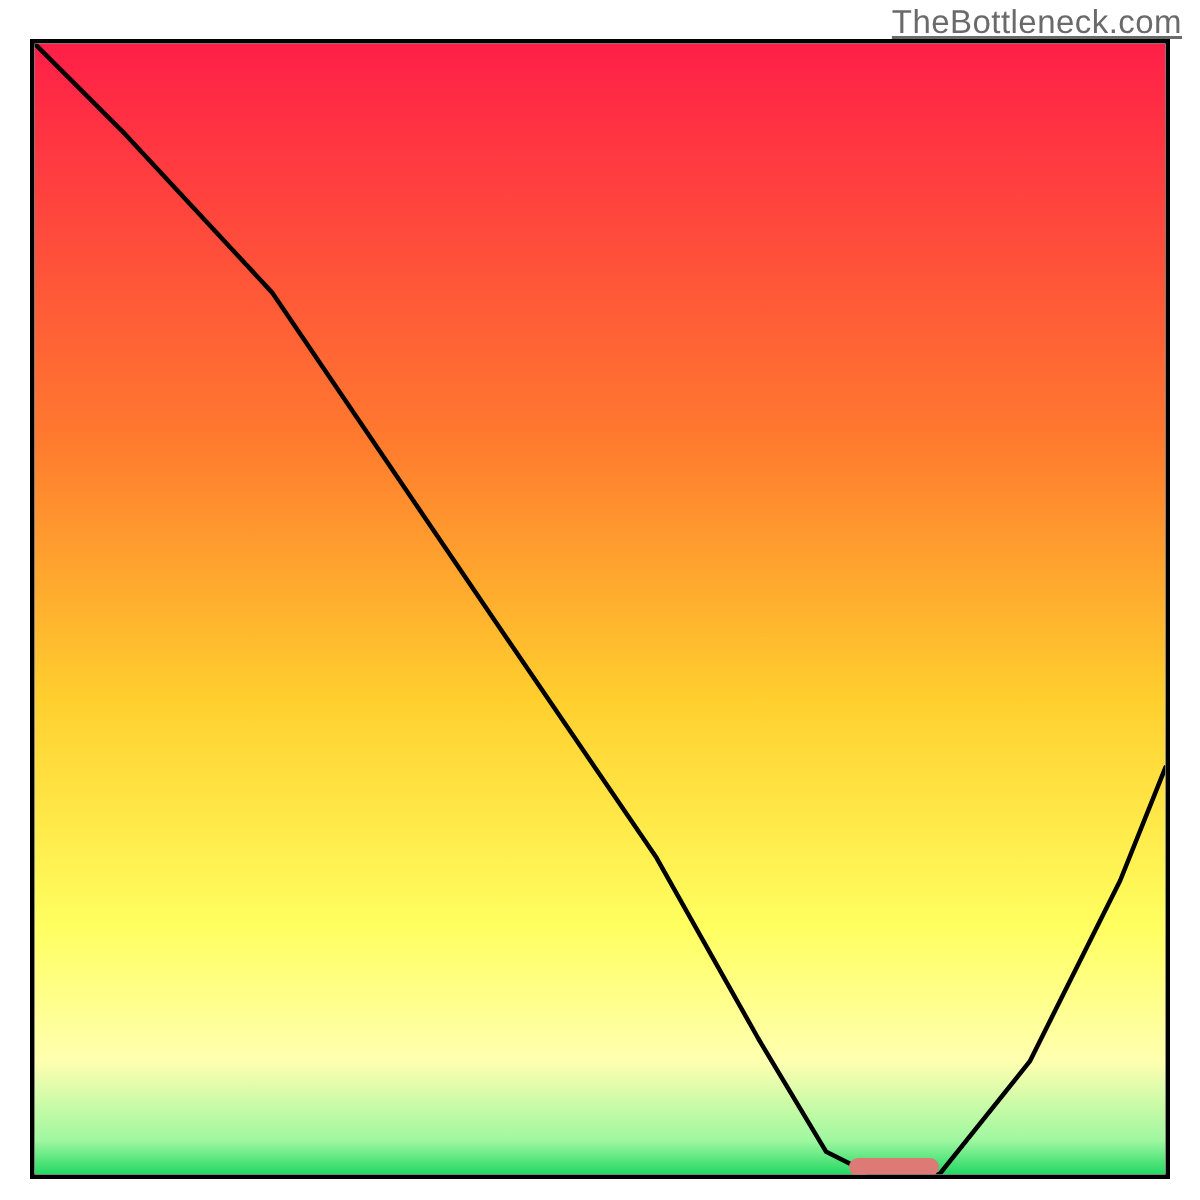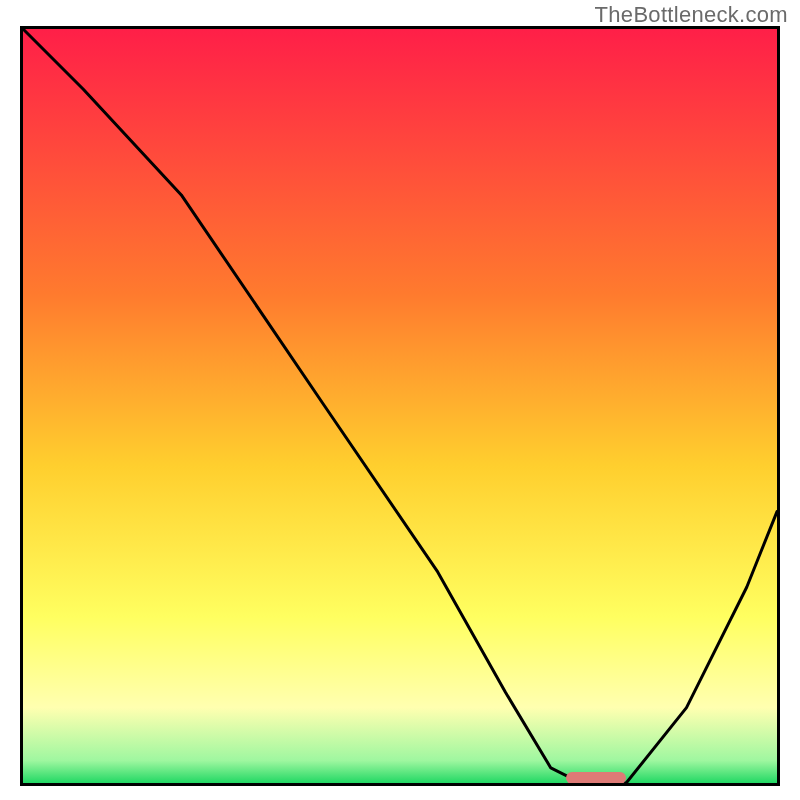--- a/index.html
+++ b/index.html
@@ -13,20 +13,21 @@
   }
   .watermark {
     position: absolute;
     top: 2px;
     right: 12px;
     color: #6a6a6a;
     font-size: 22px;
     font-weight: 500;
     letter-spacing: 0.3px;
     z-index: 10;
+    text-decoration: underline;
   }
   .frame {
     position: absolute;
     left: 20px;
     top: 26px;
     width: 760px;
     height: 760px;
     border: 3px solid #000;
     box-sizing: border-box;
     overflow: hidden;

